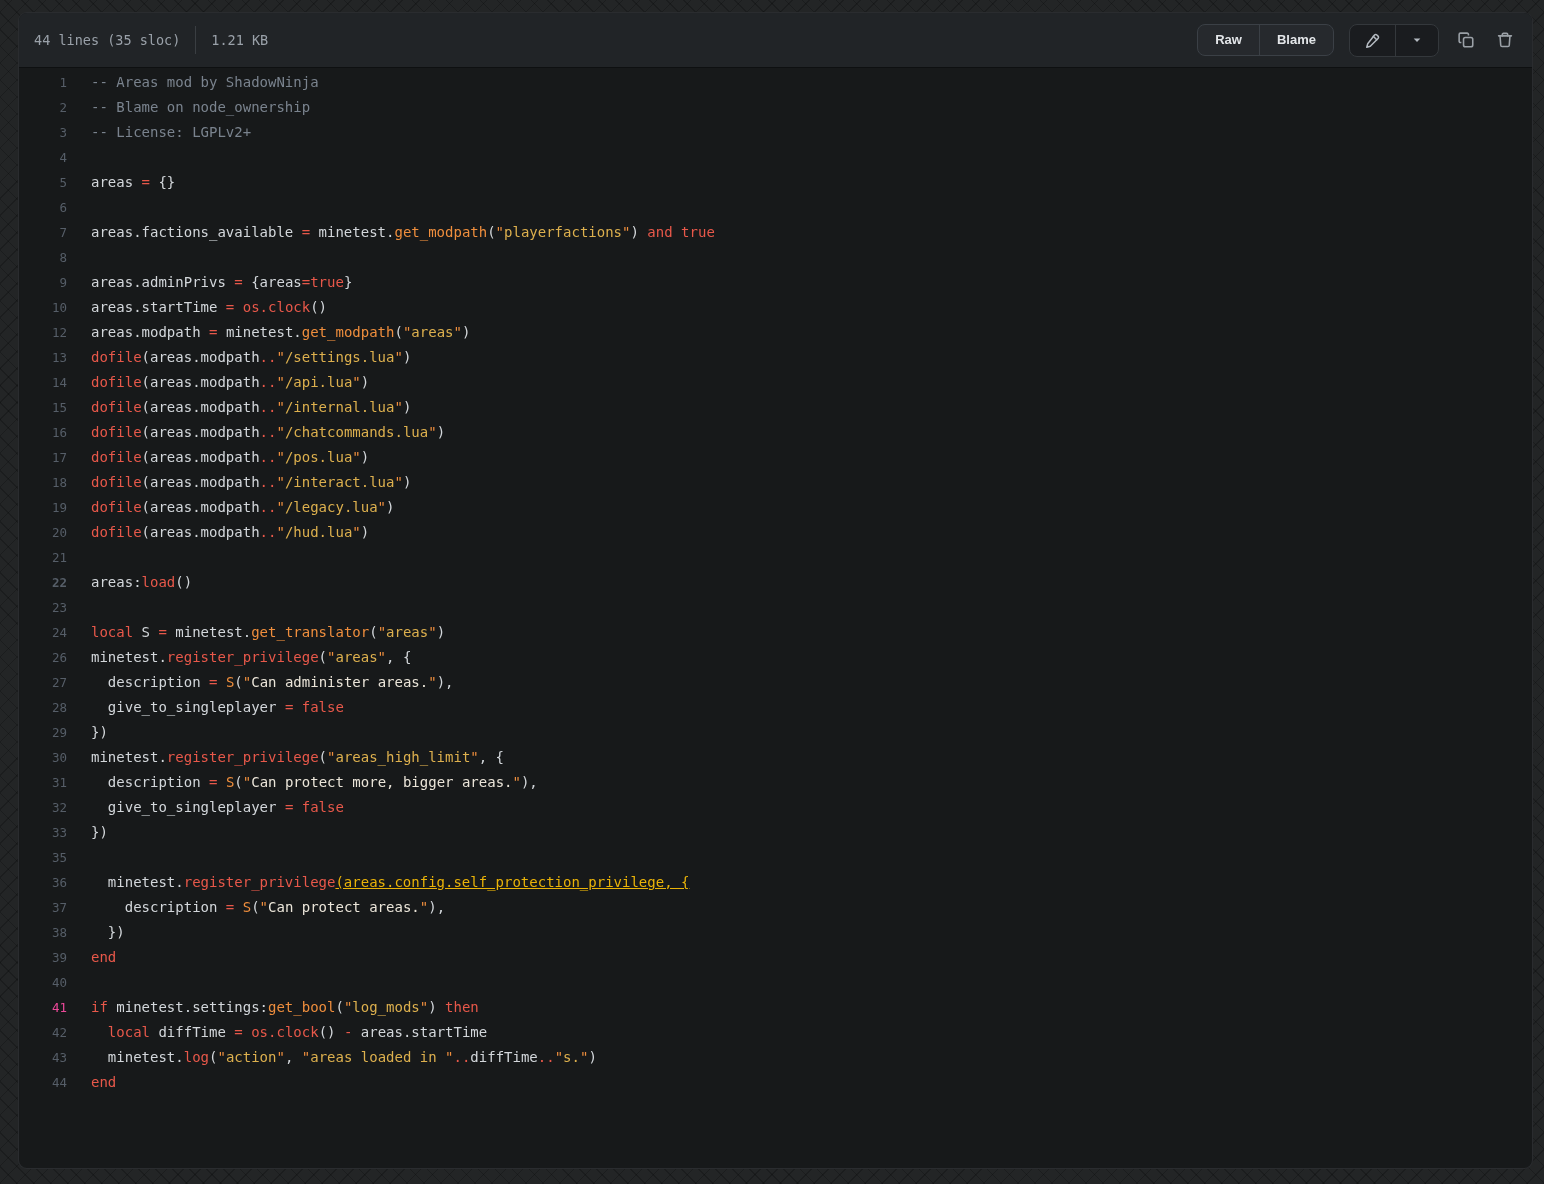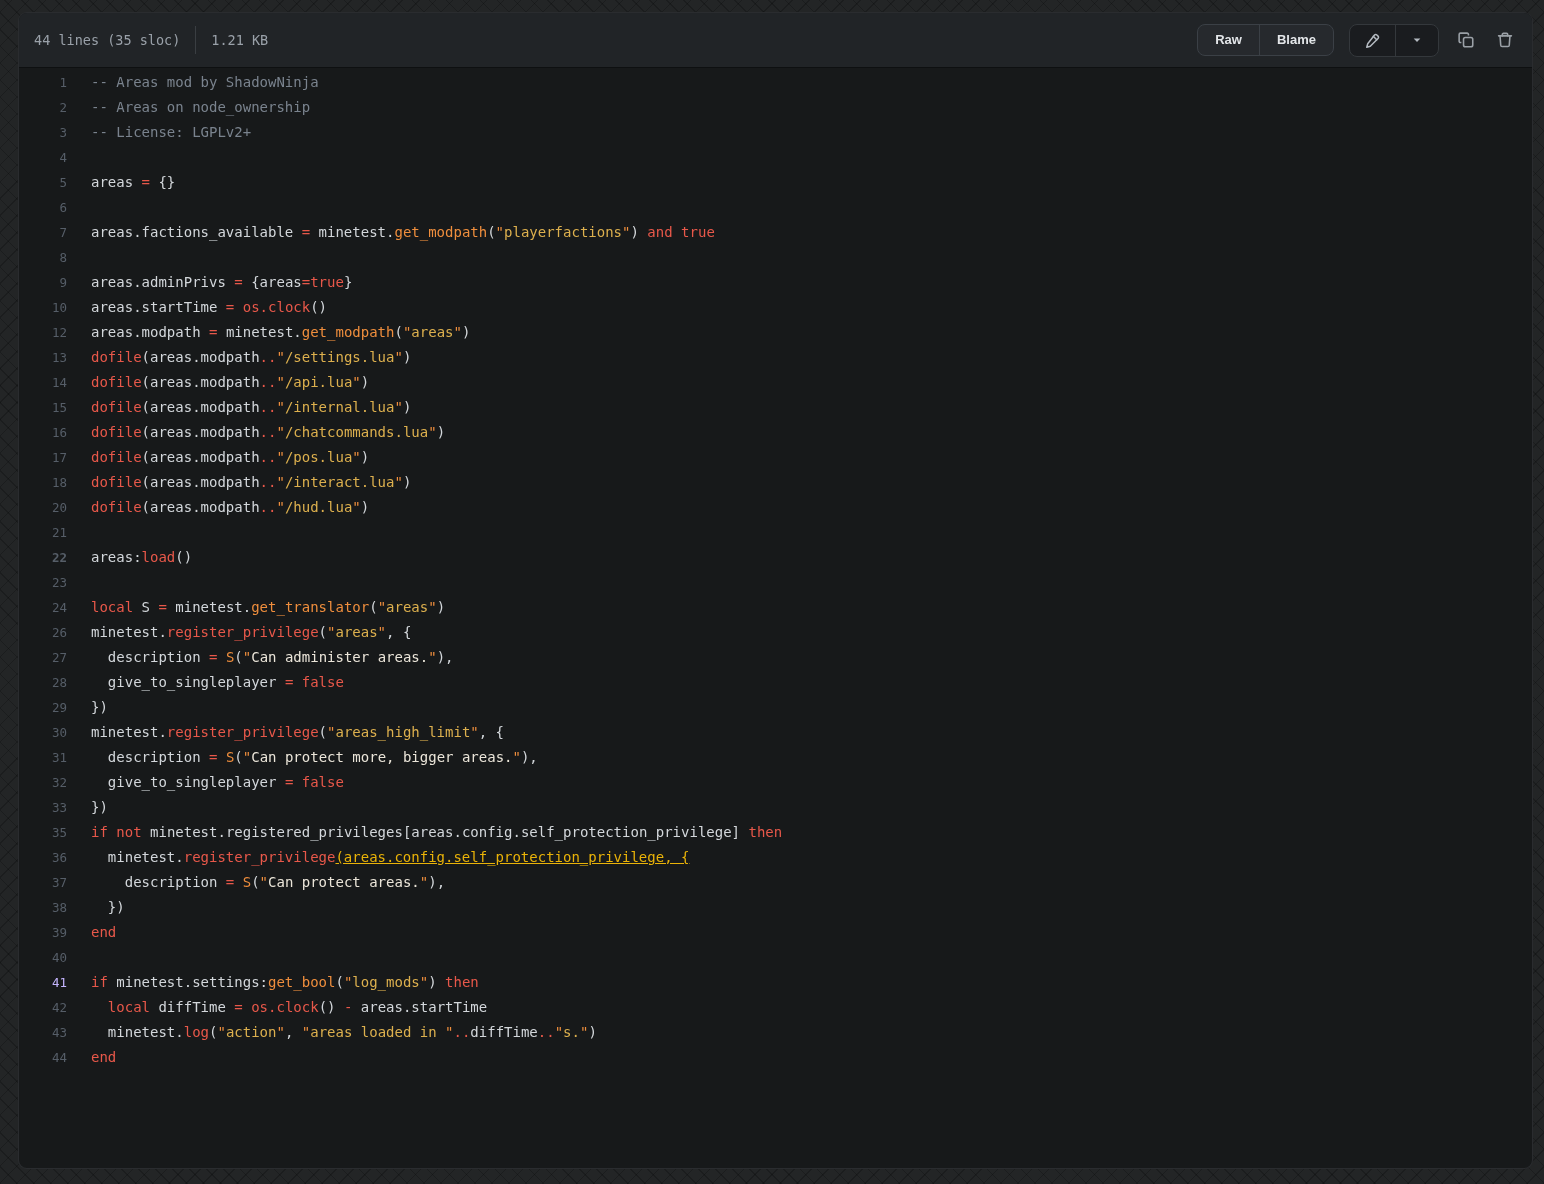--- a/index.html
+++ b/index.html
@@ -95,21 +95,21 @@
     </div>
   </div>
   <div class="code-area">
     <div>
         <div class="row">
           <span class="ln" style="color: rgb(86, 94, 104);">1</span>
           <span class="lc"><span style="color: rgb(122, 131, 142);">-- Areas mod by ShadowNinja</span></span>
         </div>
         <div class="row">
           <span class="ln" style="color: rgb(86, 94, 104);">2</span>
-          <span class="lc"><span style="color: rgb(122, 131, 142);">-- Areas on node_ownership</span></span>
+          <span class="lc"><span style="color: rgb(122, 131, 142);">-- Blame on node_ownership</span></span>
         </div>
         <div class="row">
           <span class="ln" style="color: rgb(86, 94, 104);">3</span>
           <span class="lc"><span style="color: rgb(122, 131, 142);">-- License: LGPLv2+</span></span>
         </div>
         <div class="row">
           <span class="ln" style="color: rgb(86, 94, 104);">4</span>
           <span class="lc"></span>
         </div>
         <div class="row">
@@ -158,20 +158,24 @@
         </div>
         <div class="row">
           <span class="ln" style="color: rgb(86, 94, 104);">17</span>
           <span class="lc"><span style="color: rgb(232, 88, 74);">dofile</span><span style="color: rgb(211, 215, 219);">(areas.modpath</span><span style="color: rgb(232, 88, 74);">..</span><span style="color: rgb(239, 142, 61);">"</span><span style="color: rgb(221, 176, 78);">/pos.lua</span><span style="color: rgb(239, 142, 61);">"</span><span style="color: rgb(211, 215, 219);">)</span></span>
         </div>
         <div class="row">
           <span class="ln" style="color: rgb(86, 94, 104);">18</span>
           <span class="lc"><span style="color: rgb(232, 88, 74);">dofile</span><span style="color: rgb(211, 215, 219);">(areas.modpath</span><span style="color: rgb(232, 88, 74);">..</span><span style="color: rgb(239, 142, 61);">"</span><span style="color: rgb(221, 176, 78);">/interact.lua</span><span style="color: rgb(239, 142, 61);">"</span><span style="color: rgb(211, 215, 219);">)</span></span>
         </div>
         <div class="row">
+          <span class="ln" style="color: rgb(86, 94, 104);">19</span>
+          <span class="lc"><span style="color: rgb(232, 88, 74);">dofile</span><span style="color: rgb(211, 215, 219);">(areas.modpath</span><span style="color: rgb(232, 88, 74);">..</span><span style="color: rgb(239, 142, 61);">"</span><span style="color: rgb(221, 176, 78);">/legacy.lua</span><span style="color: rgb(239, 142, 61);">"</span><span style="color: rgb(211, 215, 219);">)</span></span>
+        </div>
+        <div class="row">
           <span class="ln" style="color: rgb(86, 94, 104);">20</span>
           <span class="lc"><span style="color: rgb(232, 88, 74);">dofile</span><span style="color: rgb(211, 215, 219);">(areas.modpath</span><span style="color: rgb(232, 88, 74);">..</span><span style="color: rgb(239, 142, 61);">"</span><span style="color: rgb(221, 176, 78);">/hud.lua</span><span style="color: rgb(239, 142, 61);">"</span><span style="color: rgb(211, 215, 219);">)</span></span>
         </div>
         <div class="row">
           <span class="ln" style="color: rgb(86, 94, 104);">21</span>
           <span class="lc"></span>
         </div>
         <div class="row">
           <span class="ln" style="color: rgb(86, 94, 104); font-weight: bold;">22</span>
           <span class="lc"><span style="color: rgb(211, 215, 219);">areas:</span><span style="color: rgb(232, 88, 74);">load</span><span style="color: rgb(211, 215, 219);">()</span></span>
@@ -211,21 +215,20 @@
         <div class="row">
           <span class="ln" style="color: rgb(86, 94, 104);">32</span>
           <span class="lc"><span style="color: rgb(211, 215, 219);">  give_to_singleplayer </span><span style="color: rgb(232, 88, 74);">=</span><span style="color: rgb(211, 215, 219);"> </span><span style="color: rgb(232, 88, 74);">false</span></span>
         </div>
         <div class="row">
           <span class="ln" style="color: rgb(86, 94, 104);">33</span>
           <span class="lc"><span style="color: rgb(211, 215, 219);">})</span></span>
         </div>
         <div class="row">
           <span class="ln" style="color: rgb(86, 94, 104);">35</span>
-          <span class="lc"><span style="color: rgb(232, 88, 74);">if</span><span style="color: rgb(211, 215, 219);"> </span><span style="color: rgb(232, 88, 74);">not</span><span style="color: rgb(211, 215, 219);"> minetest.registered_privileges[areas.config.self_protection_privilege] </span><span style="color: rgb(232, 88, 74);">then</span></span>
         </div>
         <div class="row">
           <span class="ln" style="color: rgb(86, 94, 104);">36</span>
           <span class="lc"><span style="color: rgb(211, 215, 219);">  minetest.</span><span style="color: rgb(232, 88, 74);">register_privilege</span><span style="color: #eab308; text-decoration: underline;">(areas.config.self_protection_privilege, {</span></span>
         </div>
         <div class="row">
           <span class="ln" style="color: rgb(86, 94, 104);">37</span>
           <span class="lc"><span style="color: rgb(211, 215, 219);">    description </span><span style="color: rgb(232, 88, 74);">=</span><span style="color: rgb(211, 215, 219);"> </span><span style="color: rgb(239, 142, 61);">S</span><span style="color: rgb(211, 215, 219);">(</span><span style="color: rgb(239, 142, 61);">"</span><span style="color: rgb(235, 229, 217);">Can protect areas.</span><span style="color: rgb(239, 142, 61);">"</span><span style="color: rgb(211, 215, 219);">),</span></span>
         </div>
         <div class="row">
@@ -234,21 +237,21 @@
         </div>
         <div class="row">
           <span class="ln" style="color: rgb(86, 94, 104);">39</span>
           <span class="lc"><span style="color: rgb(232, 88, 74);">end</span></span>
         </div>
         <div class="row">
           <span class="ln" style="color: rgb(86, 94, 104);">40</span>
           <span class="lc"></span>
         </div>
         <div class="row">
-          <span class="ln" style="color: #c4b5fd;">41</span>
+          <span class="ln" style="color: #ec4899;">41</span>
           <span class="lc"><span style="color: rgb(232, 88, 74);">if</span><span style="color: rgb(211, 215, 219);"> minetest.settings:</span><span style="color: rgb(239, 142, 61);">get_bool</span><span style="color: rgb(211, 215, 219);">(</span><span style="color: rgb(239, 142, 61);">"</span><span style="color: rgb(221, 176, 78);">log_mods</span><span style="color: rgb(239, 142, 61);">"</span><span style="color: rgb(211, 215, 219);">) </span><span style="color: rgb(232, 88, 74);">then</span></span>
         </div>
         <div class="row">
           <span class="ln" style="color: rgb(86, 94, 104);">42</span>
           <span class="lc"><span style="color: rgb(211, 215, 219);">  </span><span style="color: rgb(232, 88, 74);">local</span><span style="color: rgb(211, 215, 219);"> diffTime </span><span style="color: rgb(232, 88, 74);">=</span><span style="color: rgb(211, 215, 219);"> </span><span style="color: rgb(232, 88, 74);">os.clock</span><span style="color: rgb(211, 215, 219);">() </span><span style="color: rgb(232, 88, 74);">-</span><span style="color: rgb(211, 215, 219);"> areas.startTime</span></span>
         </div>
         <div class="row">
           <span class="ln" style="color: rgb(86, 94, 104);">43</span>
           <span class="lc"><span style="color: rgb(211, 215, 219);">  minetest.</span><span style="color: rgb(232, 88, 74);">log</span><span style="color: rgb(211, 215, 219);">(</span><span style="color: rgb(239, 142, 61);">"</span><span style="color: rgb(221, 176, 78);">action</span><span style="color: rgb(239, 142, 61);">"</span><span style="color: rgb(211, 215, 219);">, </span><span style="color: rgb(239, 142, 61);">"</span><span style="color: rgb(221, 176, 78);">areas loaded in </span><span style="color: rgb(239, 142, 61);">"</span><span style="color: rgb(232, 88, 74);">..</span><span style="color: rgb(211, 215, 219);">diffTime</span><span style="color: rgb(232, 88, 74);">..</span><span style="color: rgb(239, 142, 61);">"</span><span style="color: rgb(221, 176, 78);">s.</span><span style="color: rgb(239, 142, 61);">"</span><span style="color: rgb(211, 215, 219);">)</span></span>
         </div>

